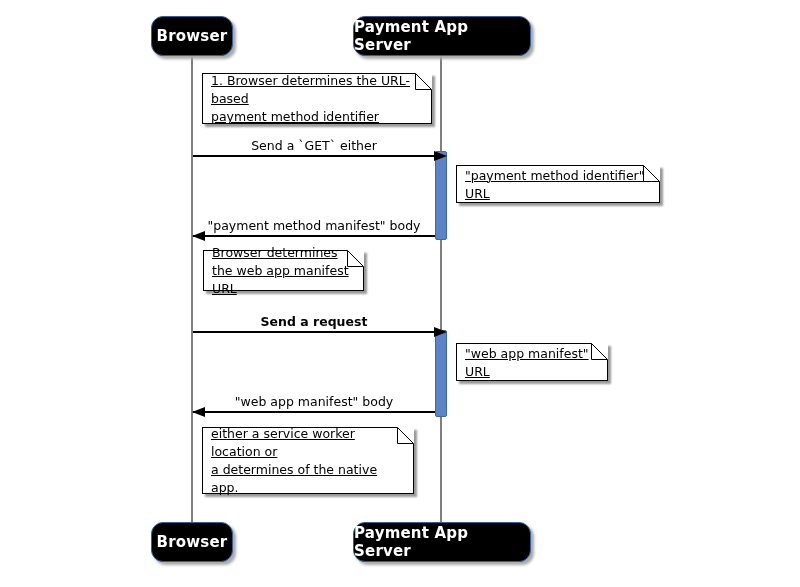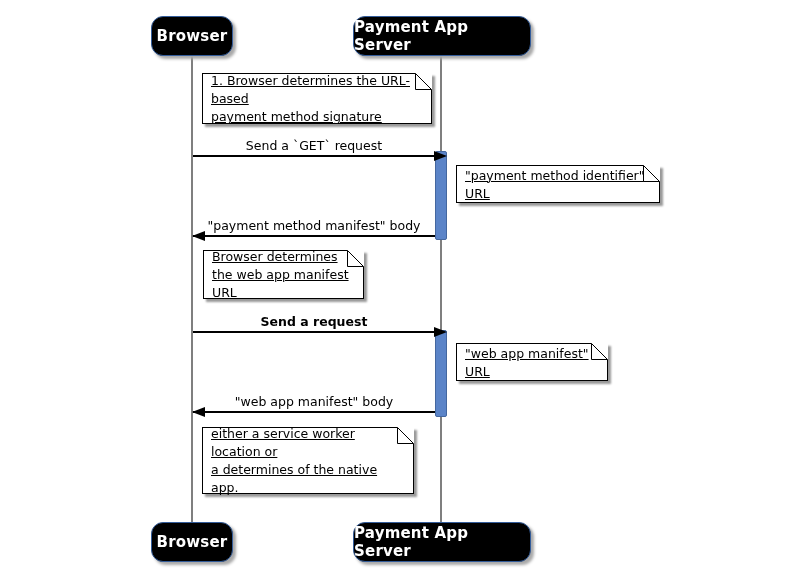--- a/index.html
+++ b/index.html
@@ -122,25 +122,25 @@
   <div class="actor" style="left:353px; top:16px; width:176px;">
     <span>Payment App Server</span>
   </div>
 
   <div class="note" style="left:202px; top:73px; width:230px; height:51px;">
     <span class="fold"><svg width="17" height="17" viewBox="0 0 17 17">
           <path d="M0,0 L17,0 L17,17 Z" fill="#ffffff" stroke="none"></path>
           <path d="M0.5,0.5 L0.5,16.5 L16.5,16.5 Z" fill="#ffffff" stroke="#000000" stroke-width="1"></path>
         </svg></span>
     <div>1. Browser determines the URL-based</div>
-    <div>payment method signature</div>
+    <div>payment method identifier</div>
   </div>
 
   <div class="message right" style="left:193px; top:138px; width:242px;">
-    <div class="msg-label">Send a `GET` request</div>
+    <div class="msg-label">Send a `GET` either</div>
     <div class="msg-line">
         <i class="head"></i>
       </div>
   </div>
 
   <div class="activation" style="left:435px; top:151px; height:87px;"></div>
 
   <div class="note" style="left:456px; top:165px; width:204px; height:38px; justify-content:center;">
     <span class="fold"><svg width="17" height="17" viewBox="0 0 17 17">
           <path d="M0,0 L17,0 L17,17 Z" fill="#ffffff" stroke="none"></path>
@@ -149,21 +149,21 @@
     <div>"payment method identifier" URL</div>
   </div>
 
   <div class="message left" style="left:193px; top:218px; width:242px;">
     <div class="msg-label">"payment method manifest" body</div>
     <div class="msg-line">
         <i class="head"></i>
       </div>
   </div>
 
-  <div class="note" style="left:203px; top:250px; width:161px; height:49px;">
+  <div class="note" style="left:203px; top:250px; width:161px; height:41px;">
     <span class="fold"><svg width="17" height="17" viewBox="0 0 17 17">
           <path d="M0,0 L17,0 L17,17 Z" fill="#ffffff" stroke="none"></path>
           <path d="M0.5,0.5 L0.5,16.5 L16.5,16.5 Z" fill="#ffffff" stroke="#000000" stroke-width="1"></path>
         </svg></span>
     <div>Browser determines</div>
     <div>the web app manifest URL</div>
   </div>
 
   <div class="message right" style="left:193px; top:314px; width:242px;font-weight:bold;">
     <div class="msg-label">Send a request</div>

